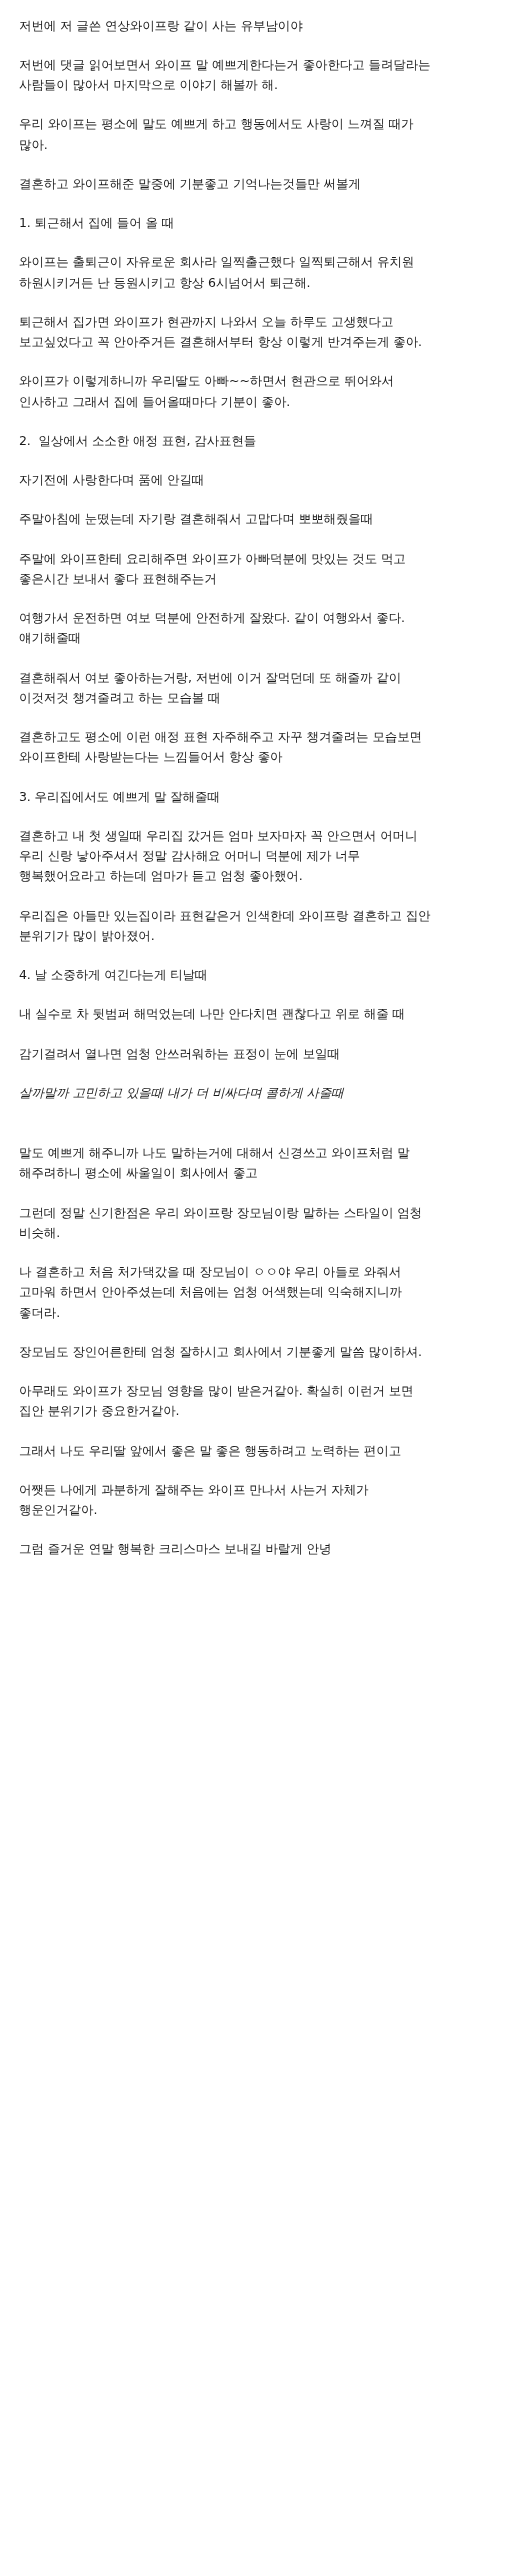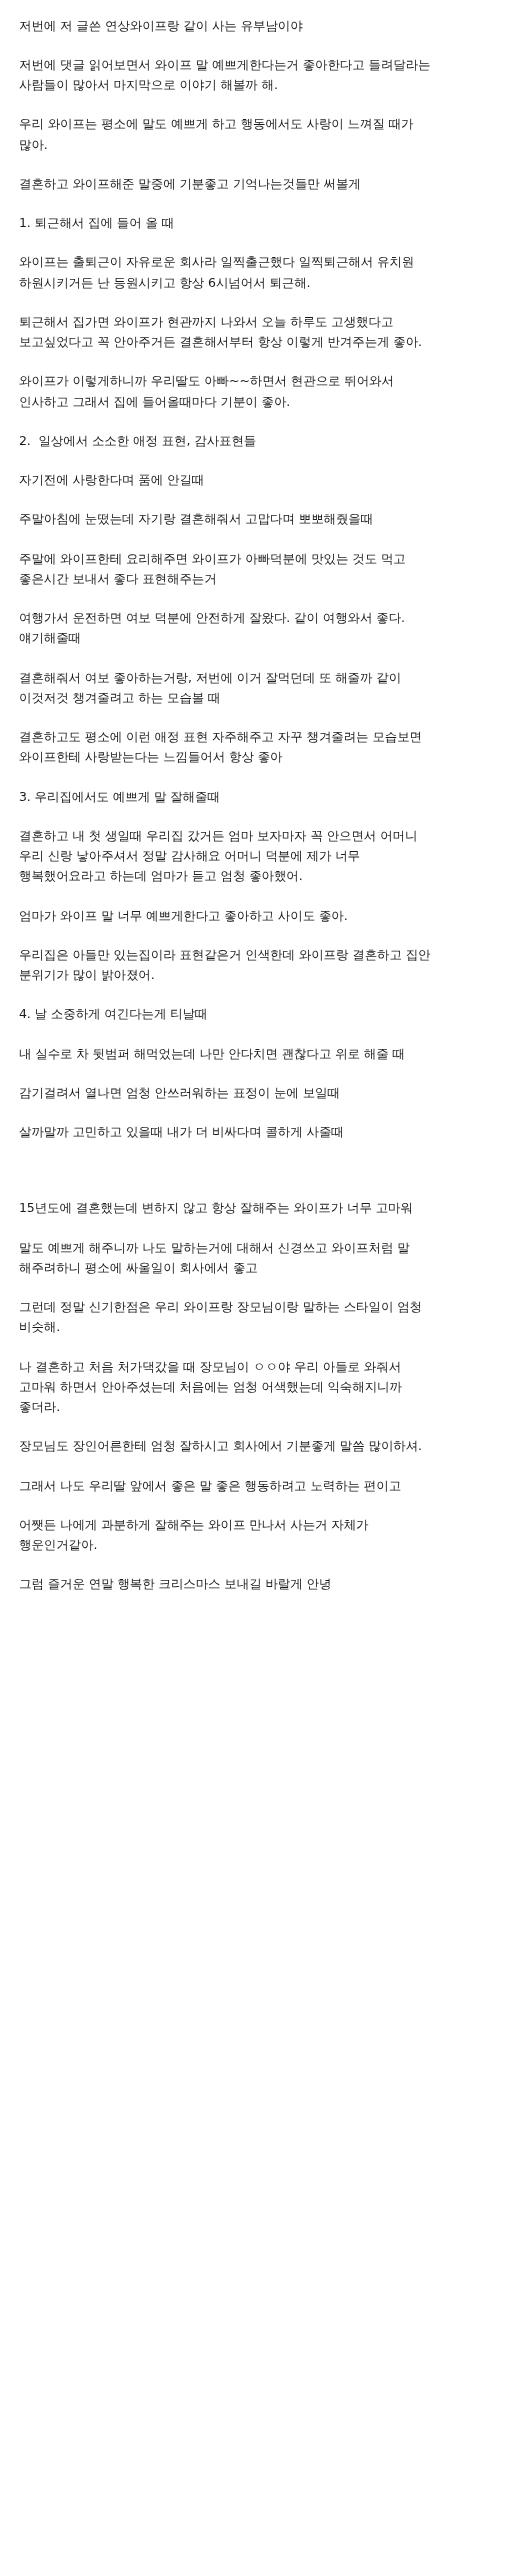--- a/index.html
+++ b/index.html
@@ -21,21 +21,22 @@
   .para {
     color: #1a1a1a;
     font-size: 12.5px;
     line-height: 1.62;
     margin: 0 0 19px 0;
     letter-spacing: -0.1px;
     word-break: keep-all;
     white-space: pre-wrap;
   }
   .para.gap-large {
-    margin-bottom: 56px;
+    margin-bottom: 40px;
+    font-style: italic;
   }
 </style>
 </head>
 <body>
 
 <div class="page">
   <div id="paragraph-container">
       <p class="para">저번에 저 글쓴 연상와이프랑 같이 사는 유부남이야</p>
       <p class="para">저번에 댓글 읽어보면서 와이프 말 예쁘게한다는거 좋아한다고 들려달라는 사람들이 많아서 마지막으로 이야기 해볼까 해.</p>
       <p class="para">우리 와이프는 평소에 말도 예쁘게 하고 행동에서도 사랑이 느껴질 때가 많아.</p>
@@ -46,29 +47,28 @@
       <p class="para">와이프가 이렇게하니까 우리딸도 아빠~~하면서 현관으로 뛰어와서 인사하고 그래서 집에 들어올때마다 기분이 좋아.</p>
       <p class="para">2.  일상에서 소소한 애정 표현, 감사표현들</p>
       <p class="para">자기전에 사랑한다며 품에 안길때</p>
       <p class="para">주말아침에 눈떴는데 자기랑 결혼해줘서 고맙다며 뽀뽀해줬을때</p>
       <p class="para">주말에 와이프한테 요리해주면 와이프가 아빠덕분에 맛있는 것도 먹고 좋은시간 보내서 좋다 표현해주는거</p>
       <p class="para">여행가서 운전하면 여보 덕분에 안전하게 잘왔다. 같이 여행와서 좋다. 얘기해줄때</p>
       <p class="para">결혼해줘서 여보 좋아하는거랑, 저번에 이거 잘먹던데 또 해줄까 같이 이것저것 챙겨줄려고 하는 모습볼 때</p>
       <p class="para">결혼하고도 평소에 이런 애정 표현 자주해주고 자꾸 챙겨줄려는 모습보면 와이프한테 사랑받는다는 느낌들어서 항상 좋아</p>
       <p class="para">3. 우리집에서도 예쁘게 말 잘해줄때</p>
       <p class="para">결혼하고 내 첫 생일때 우리집 갔거든 엄마 보자마자 꼭 안으면서 어머니 우리 신랑 낳아주셔서 정말 감사해요 어머니 덕분에 제가 너무 행복했어요라고 하는데 엄마가 듣고 엄청 좋아했어.</p>
-      <p class="para">엄마가 와이프 말 너무 예쁘게한다고 좋아하고 사이도 좋아.</p>
       <p class="para">우리집은 아들만 있는집이라 표현같은거 인색한데 와이프랑 결혼하고 집안 분위기가 많이 밝아졌어.</p>
       <p class="para">4. 날 소중하게 여긴다는게 티날때</p>
       <p class="para">내 실수로 차 뒷범퍼 해먹었는데 나만 안다치면 괜찮다고 위로 해줄 때</p>
       <p class="para">감기걸려서 열나면 엄청 안쓰러워하는 표정이 눈에 보일때</p>
       <p class="para gap-large">살까말까 고민하고 있을때 내가 더 비싸다며 콜하게 사줄때</p>
-      <p class="para">15년도에 결혼했는데 변하지 않고 항상 잘해주는 와이프가 너무 고마워</p>
       <p class="para">말도 예쁘게 해주니까 나도 말하는거에 대해서 신경쓰고 와이프처럼 말 해주려하니 평소에 싸울일이 회사에서 좋고</p>
       <p class="para">그런데 정말 신기한점은 우리 와이프랑 장모님이랑 말하는 스타일이 엄청 비슷해.</p>
       <p class="para">나 결혼하고 처음 처가댁갔을 때 장모님이 ㅇㅇ야 우리 아들로 와줘서 고마워 하면서 안아주셨는데 처음에는 엄청 어색했는데 익숙해지니까 좋더라.</p>
       <p class="para">장모님도 장인어른한테 엄청 잘하시고 회사에서 기분좋게 말씀 많이하셔.</p>
+      <p class="para">아무래도 와이프가 장모님 영향을 많이 받은거같아. 확실히 이런거 보면 집안 분위기가 중요한거같아.</p>
       <p class="para">그래서 나도 우리딸 앞에서 좋은 말 좋은 행동하려고 노력하는 편이고</p>
       <p class="para">어쨋든 나에게 과분하게 잘해주는 와이프 만나서 사는거 자체가 행운인거같아.</p>
       <p class="para">그럼 즐거운 연말 행복한 크리스마스 보내길 바랄게 안녕</p>
     </div>
 </div>
 
 
 </body></html>

